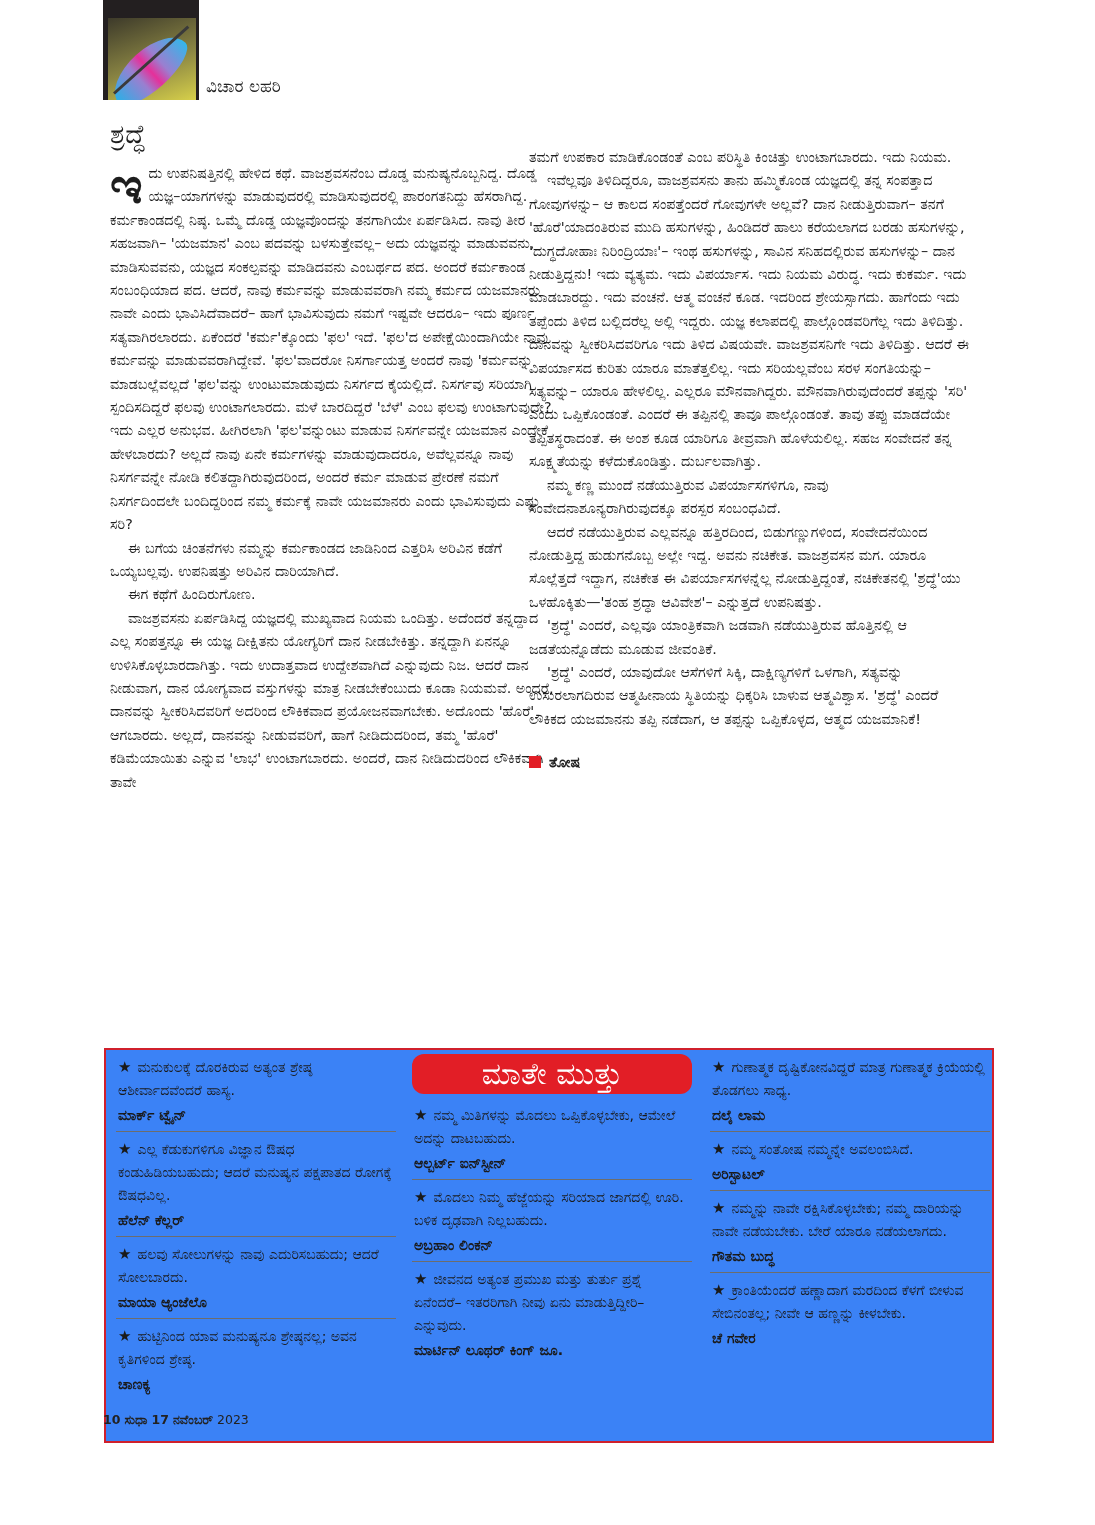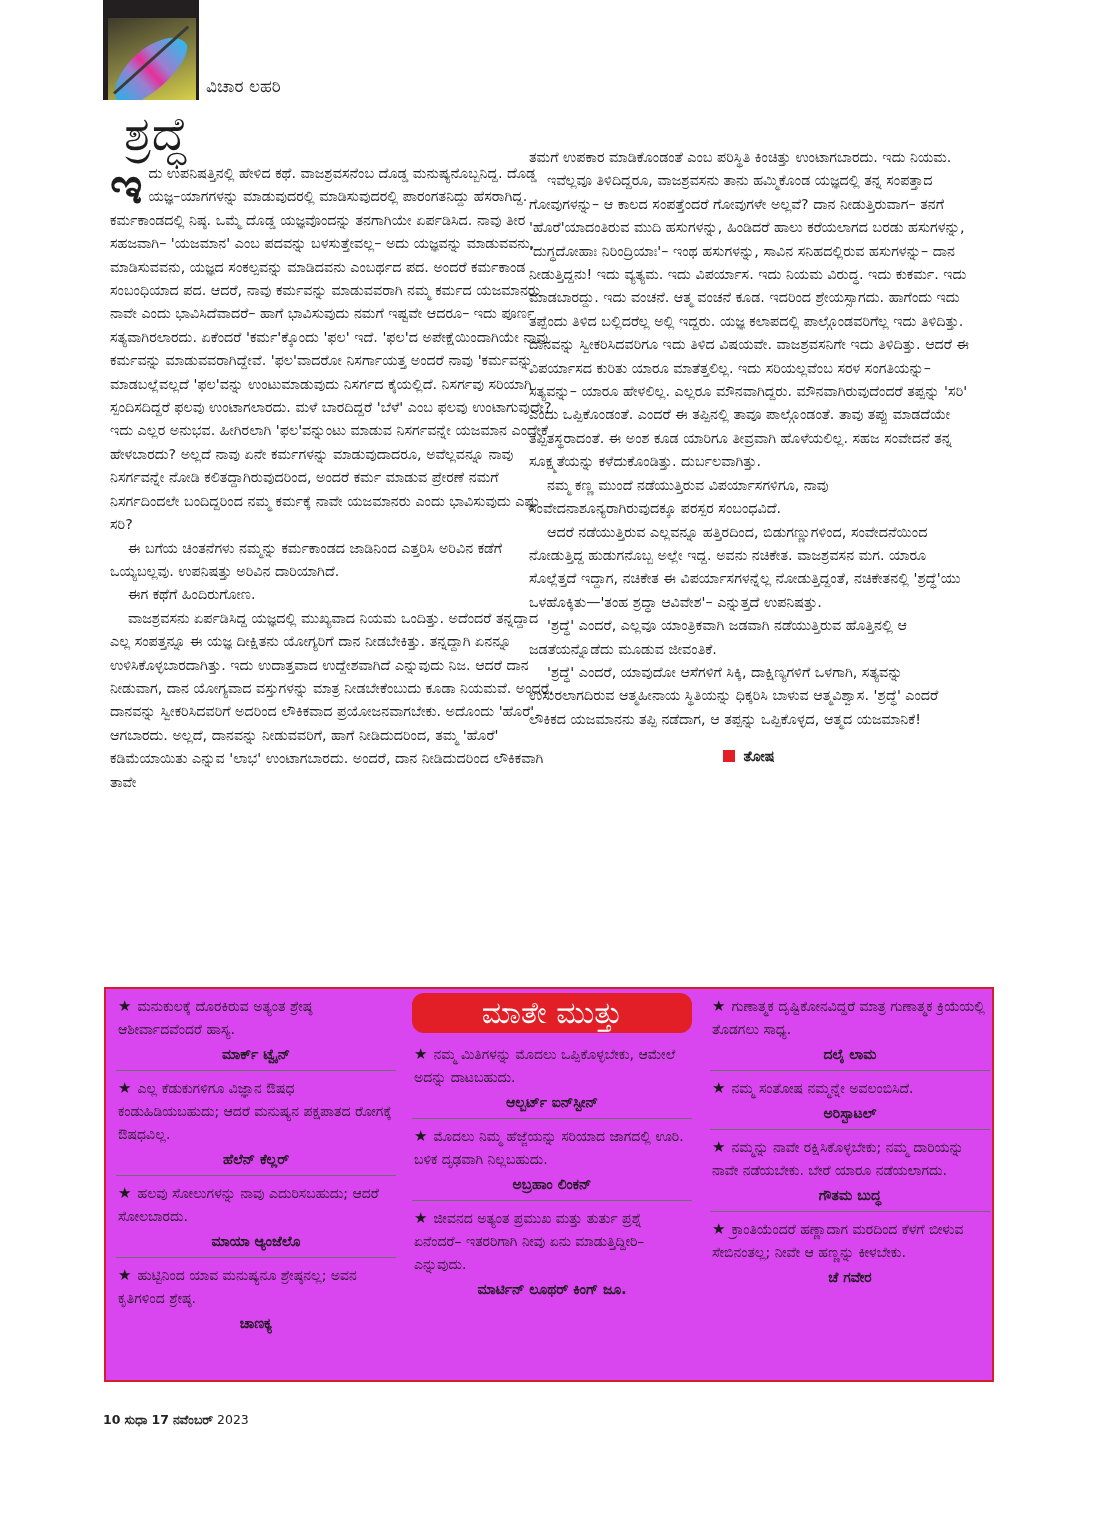--- a/index.html
+++ b/index.html
@@ -12,37 +12,37 @@
                transform: rotate(-42deg); transform-origin: left center; top: 62px;
                background: linear-gradient(90deg, #2ab0e6 0%, #9a7fd0 35%, #e5309a 50%, #9a7fd0 65%, #33b7ea 100%); }
     .quill { position: absolute; left: 6px; top: 74px; width: 100px; height: 3px; background: #3a3a3a;
              transform: rotate(-42deg); transform-origin: left center; }
     .section-label { position: absolute; left: 206px; top: 76px; font-size: 17px; color: #222; }
 
     .col { position: absolute; font-size: 14.3px; line-height: 23.4px; color: #1d1d1d; }
     .col p { margin: 0; }
     .col1 { left: 110px; top: 110px; width: 450px; }
     .col2 { left: 529px; top: 146px; width: 440px; }
-    .title { font-family: "DejaVu Serif", serif; font-size: 47px; line-height: 48px; margin: 0 0 4px 14px; }
+    .title { font-family: "DejaVu Serif", serif; font-size: 26px; line-height: 48px; margin: 0 0 4px 0; }
     .dropcap { float: left; font-family: "DejaVu Serif", serif; font-weight: bold; font-size: 50px; line-height: 44px;
                margin: 2px 6px 0 0; }
     .indent { text-indent: 18px; }
-    .byline { text-align: center; font-weight: bold; margin-top: 14px; }
+    .byline { text-align: left; font-weight: bold; margin-top: 20px; }
     .byline .sq { display: inline-block; width: 12px; height: 12px; background: #e21e26; margin-right: 8px; vertical-align: -1px; }
 
-    .quote-box { position: absolute; left: 104px; top: 987px; width: 890px; height: 395px;
-                 border: 2px solid #d0202c; background: #d946ef; box-sizing: border-box; }
+    .quote-box { position: absolute; left: 104px; top: 1048px; width: 890px; height: 395px;
+                 border: 2px solid #d0202c; background: #3b82f6; box-sizing: border-box; }
     .qcol { position: absolute; top: 0; }
     .qc1 { left: 10px; width: 280px; }
     .qc2 { left: 306px; width: 280px; }
     .qc3 { left: 604px; width: 280px; }
     .quote { font-size: 14px; line-height: 23px; padding: 6px 2px 4px 2px; border-bottom: 1px solid #6d6d6d; }
     .quote:last-child { border-bottom: none; }
     .quote .star { font-size: 15px; margin-right: 6px; }
-    .quote .author { text-align: center; font-weight: bold; margin-top: 2px; }
+    .quote .author { text-align: left; font-weight: bold; margin-top: 2px; }
     .mt-title { background: #e21e26; color: #fff; font-family: "DejaVu Serif", serif; font-size: 30px; line-height: 40px;
                 text-align: center; margin: 4px 0 4px 0; height: 40px; border-radius: 12px; }
     .footer { position: absolute; left: 103px; top: 1412px; font-size: 12.5px; color: #222; }
     .footer b { font-weight: bold; }
   </style>
 </head>
 <body>
 
 <div class="logo">
   <div class="logo-inner">

